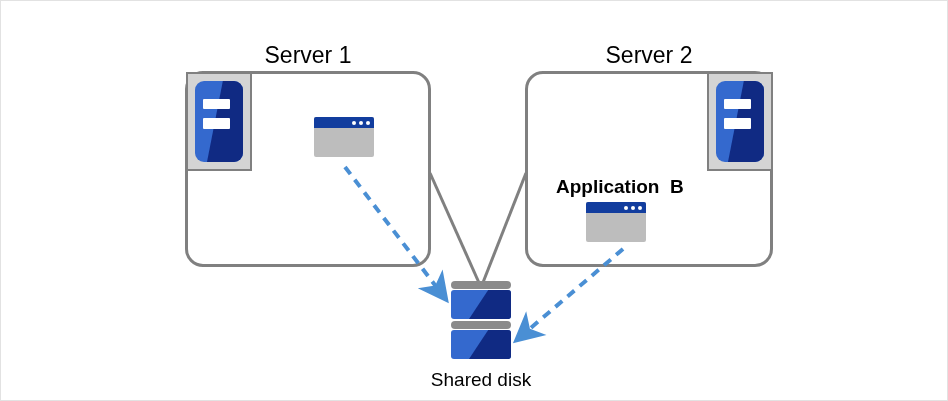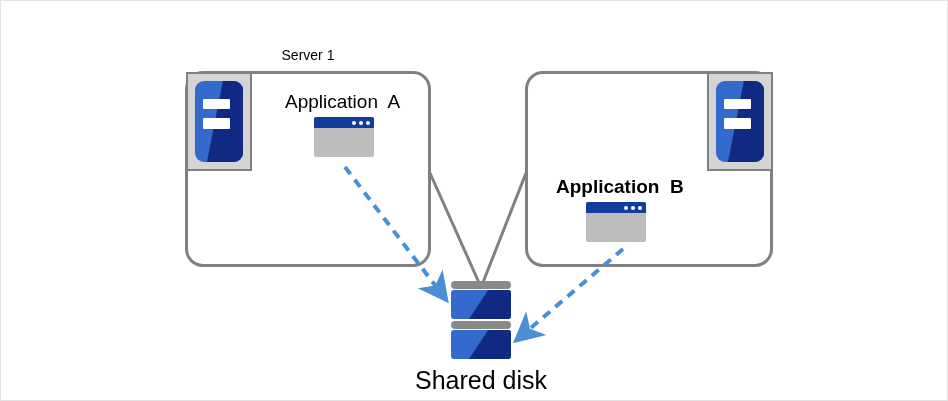--- a/index.html
+++ b/index.html
@@ -27,23 +27,23 @@
     height: 401px;
   }
   .lbl {
     position: absolute;
     color: #000000;
     font-size: 19px;
     line-height: 22px;
     white-space: pre;
     font-family: "Liberation Sans", sans-serif;
   }
-  .srv-label { font-size: 14px; }
+  .srv-label { font-size: 23px; }
   .app-label { font-size: 19px; }
-  .disk-label { font-size: 25px; }
+  .disk-label { font-size: 19px; }
 
   
   .server-box {
     position: absolute;
     border: 3px solid #808080;
     border-radius: 18px;
     background: transparent;
     box-sizing: border-box;
   }
 
@@ -140,38 +140,38 @@
 <body>
 
 <div id="canvas">
 
   <div class="server-box" style="left:184px; top:70px; width:246px; height:196px;"></div>
 
   <div class="server-box" style="left:524px; top:70px; width:248px; height:196px;"></div>
 
   <div class="lbl srv-label" style="left:184px; top:43px; width:246px; text-align:center;">Server 1</div>
 
+  <div class="lbl srv-label" style="left:524px; top:43px; width:248px; text-align:center;">Server 2</div>
 
   <div class="server-icon" style="left:185px; top:71px; width:66px; height:99px;">
     <div class="server-icon-inner">
       <div class="server-icon-shade"></div>
       <div class="server-bar b1"></div>
       <div class="server-bar b2"></div>
     </div>
   </div>
 
   <div class="server-icon" style="left:706px; top:71px; width:66px; height:99px;">
     <div class="server-icon-inner">
       <div class="server-icon-shade"></div>
       <div class="server-bar b1"></div>
       <div class="server-bar b2"></div>
     </div>
   </div>
 
-  <div class="lbl app-label" style="left:284px; top:90px;">Application  A</div>
 
   <div class="app-win" style="left:313px; top:116px; width:60px; height:40px;">
     <div class="app-win-title">
       <span class="app-dot"></span>
       <span class="app-dot"></span>
       <span class="app-dot"></span>
     </div>
   </div>
 
   <div class="lbl app-label" style="left:555px; top:175px;font-weight:bold;">Application  B</div>

